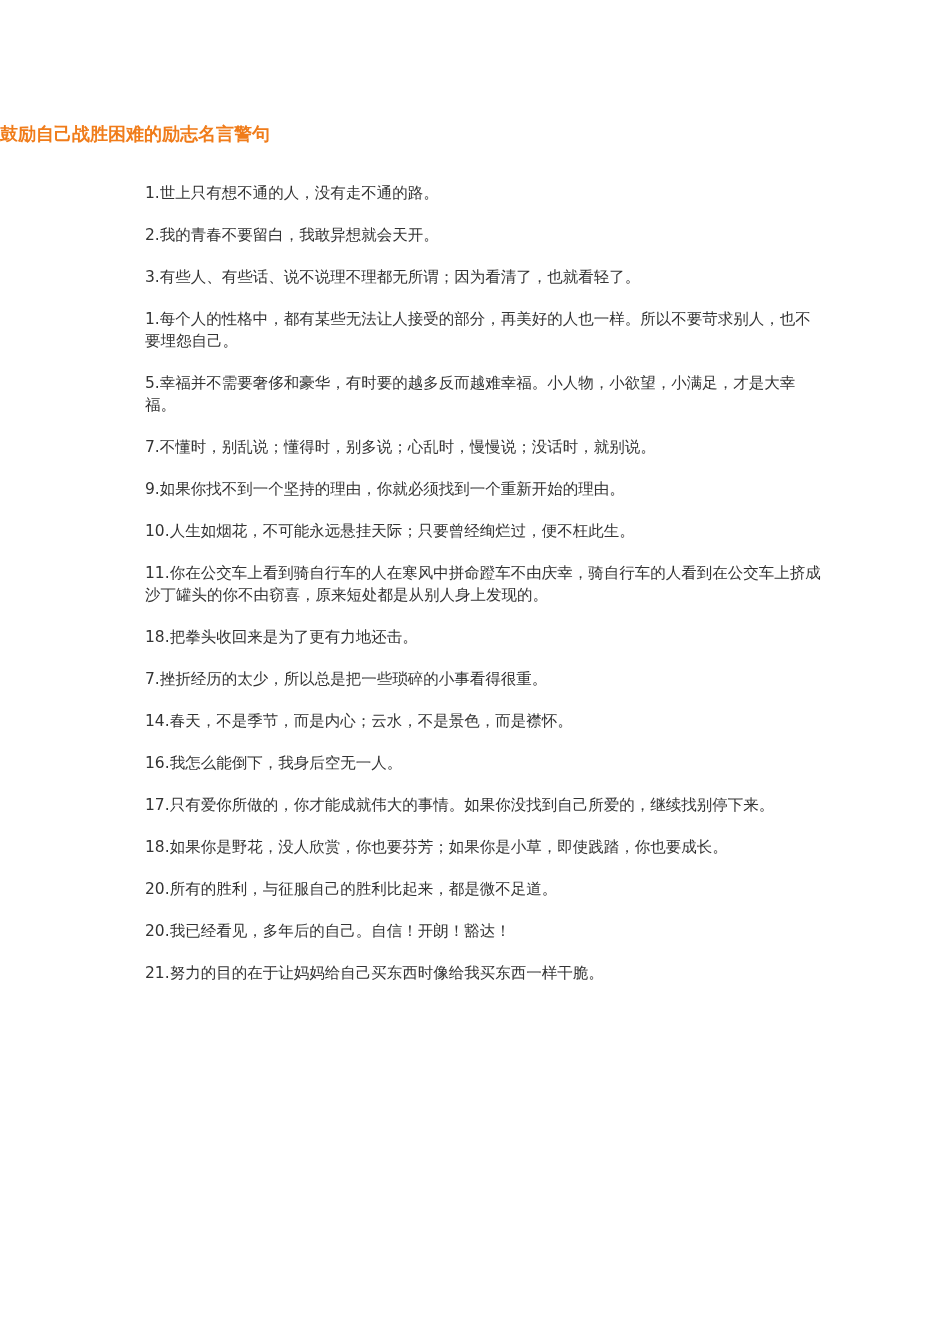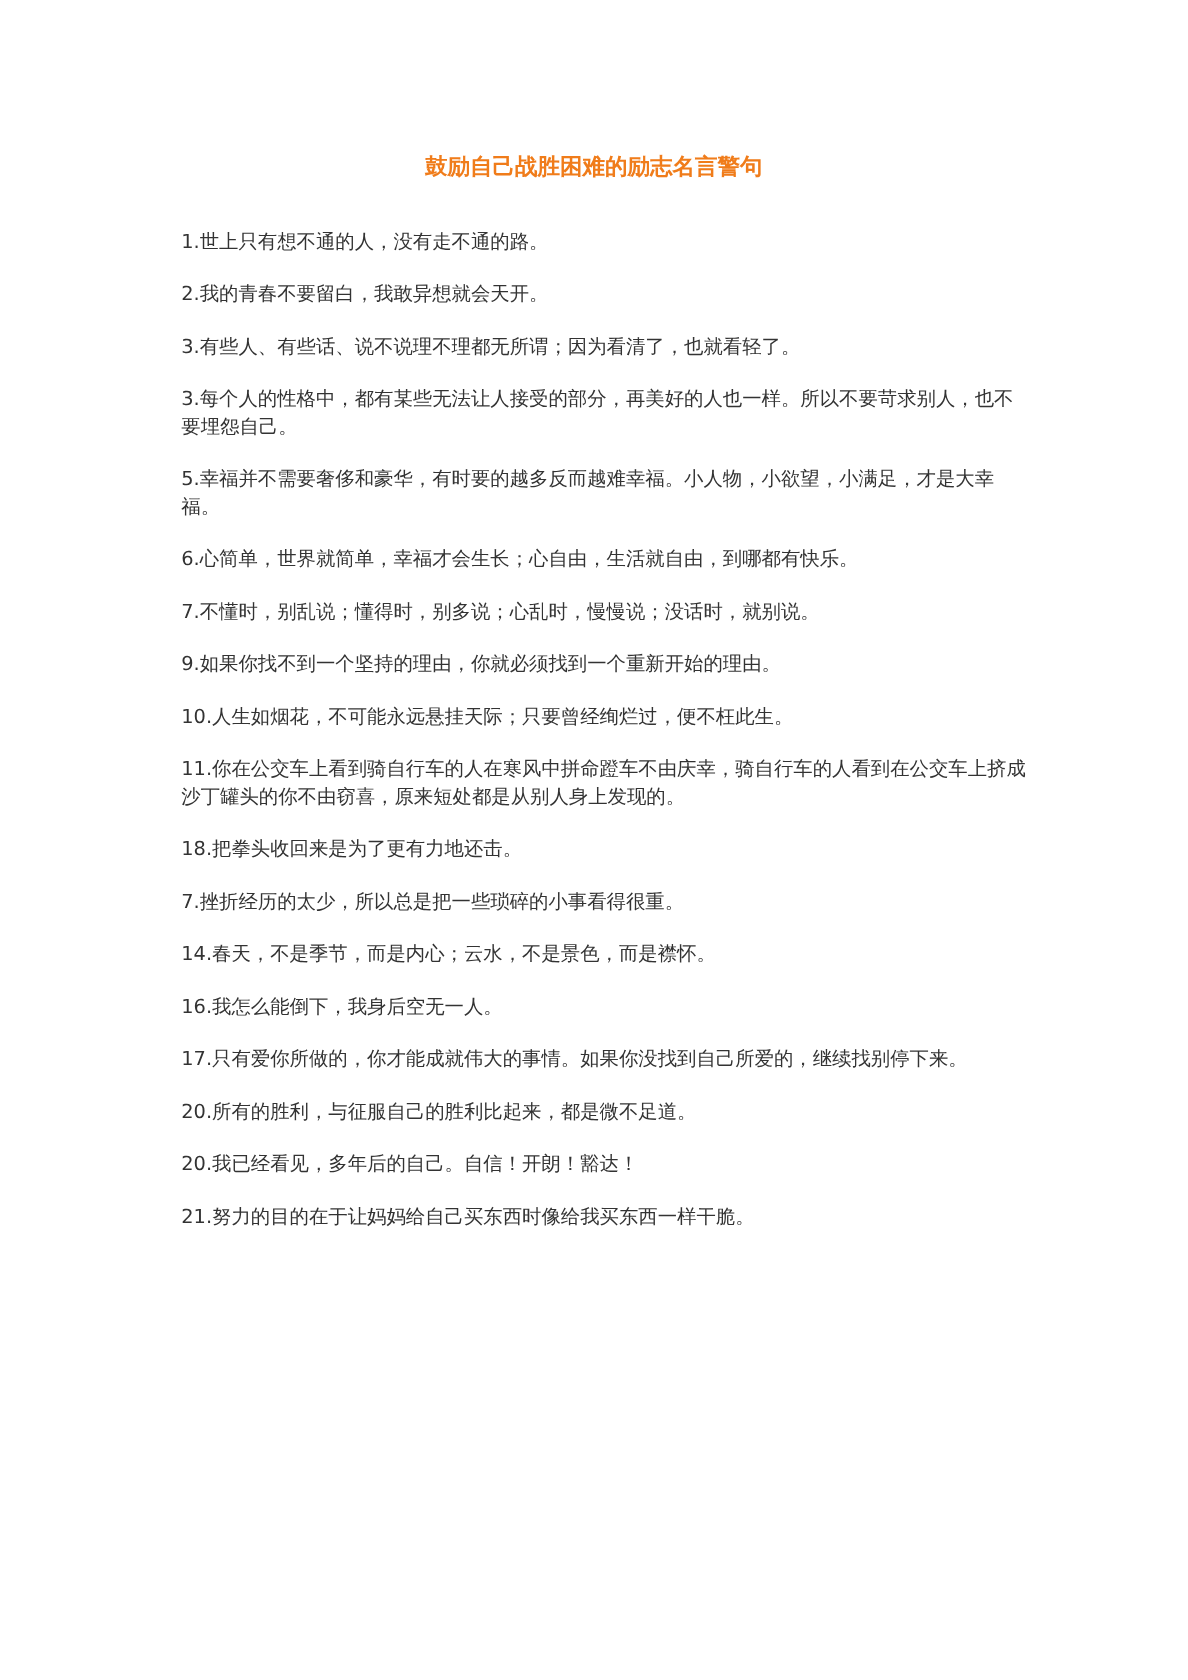--- a/index.html
+++ b/index.html
@@ -18,21 +18,20 @@
     position: absolute;
     left: 0; top: 0;
     width: 950px; height: 1344px;
     background: #ffffff;
   }
   .title {
     position: absolute;
     top: 121px;
     left: 0;
     width: 950px;
-    text-align: center;
     font-size: 18px;
     font-weight: bold;
     color: #f07c1a;
     letter-spacing: 0px;
     line-height: 26px;
   }
   .content {
     position: absolute;
     left: 145px;
     top: 182px;
@@ -48,29 +47,29 @@
 </style>
 </head>
 <body>
 
 <div class="page">
   <div class="title">鼓励自己战胜困难的励志名言警句</div>
   <div class="content">
     <p class="item">1.世上只有想不通的人，没有走不通的路。</p>
     <p class="item">2.我的青春不要留白，我敢异想就会天开。</p>
     <p class="item">3.有些人、有些话、说不说理不理都无所谓；因为看清了，也就看轻了。</p>
-    <p class="item">3.每个人的性格中，都有某些无法让人接受的部分，再美好的人也一样。所以不要苛求别人，也不要埋怨自己。</p>
+    <p class="item">1.每个人的性格中，都有某些无法让人接受的部分，再美好的人也一样。所以不要苛求别人，也不要埋怨自己。</p>
     <p class="item">5.幸福并不需要奢侈和豪华，有时要的越多反而越难幸福。小人物，小欲望，小满足，才是大幸福。</p>
-    <p class="item">6.心简单，世界就简单，幸福才会生长；心自由，生活就自由，到哪都有快乐。</p>
     <p class="item">7.不懂时，别乱说；懂得时，别多说；心乱时，慢慢说；没话时，就别说。</p>
     <p class="item">9.如果你找不到一个坚持的理由，你就必须找到一个重新开始的理由。</p>
     <p class="item">10.人生如烟花，不可能永远悬挂天际；只要曾经绚烂过，便不枉此生。</p>
     <p class="item">11.你在公交车上看到骑自行车的人在寒风中拼命蹬车不由庆幸，骑自行车的人看到在公交车上挤成沙丁罐头的你不由窃喜，原来短处都是从别人身上发现的。</p>
     <p class="item">18.把拳头收回来是为了更有力地还击。</p>
     <p class="item">7.挫折经历的太少，所以总是把一些琐碎的小事看得很重。</p>
     <p class="item">14.春天，不是季节，而是内心；云水，不是景色，而是襟怀。</p>
     <p class="item">16.我怎么能倒下，我身后空无一人。</p>
     <p class="item">17.只有爱你所做的，你才能成就伟大的事情。如果你没找到自己所爱的，继续找别停下来。</p>
+    <p class="item">18.如果你是野花，没人欣赏，你也要芬芳；如果你是小草，即使践踏，你也要成长。</p>
     <p class="item">20.所有的胜利，与征服自己的胜利比起来，都是微不足道。</p>
     <p class="item">20.我已经看见，多年后的自己。自信！开朗！豁达！</p>
     <p class="item">21.努力的目的在于让妈妈给自己买东西时像给我买东西一样干脆。</p>
   </div>
 </div>
 
 </body></html>

